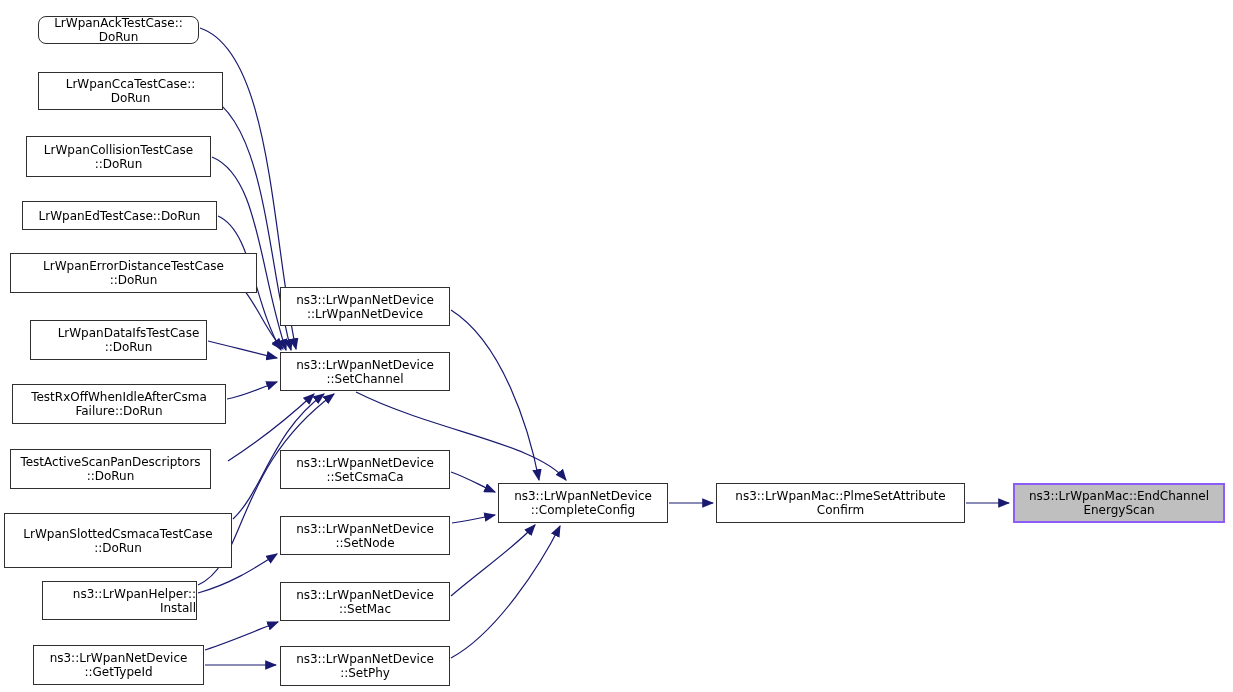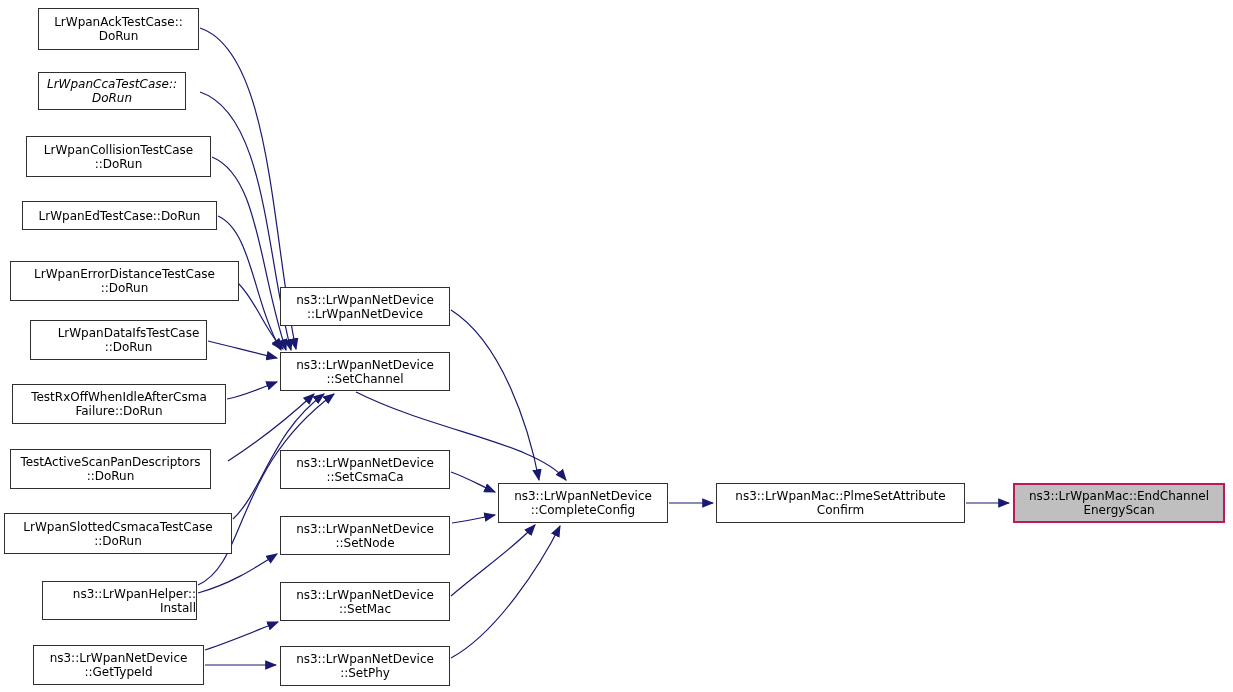--- a/index.html
+++ b/index.html
@@ -7,21 +7,21 @@
     position:relative;width:1233px;height:692px;background:#ffffff;overflow:hidden;
     font-family:"DejaVu Sans","Liberation Sans",sans-serif;
   }
   .edges{position:absolute;left:0;top:0;width:1233px;height:692px;}
   .node{
     position:absolute;background:#ffffff;border:1px solid #2f2f2f;
     display:flex;flex-direction:column;align-items:center;justify-content:center;
     font-size:12px;line-height:14px;color:#000;text-align:center;
     box-sizing:border-box;white-space:nowrap;
   }
-  .node.hl{background:#bfbfbf;border:2px solid #be185d;}
+  .node.hl{background:#bfbfbf;border:2px solid #8b5cf6;}
 </style>
 </head>
 <body>
 
 <div class="canvas">
 
   <svg class="edges" viewBox="0 0 1233 692" xmlns="http://www.w3.org/2000/svg">
     <defs>
       <marker id="arrow" viewBox="0 0 10 8" refX="9" refY="4" markerWidth="10" markerHeight="8" orient="auto">
         <path d="M0,0 L10,4 L0,8 z" fill="#191970"></path>
@@ -45,60 +45,60 @@
       <path marker-end="url(#arrow)" d="M356,392 C436,432 536,443 566,480"></path>
       <path marker-end="url(#arrow)" d="M451,472 C468,478 481,486 495,492"></path>
       <path marker-end="url(#arrow)" d="M452,523 C467,521 480,518 495,515"></path>
       <path marker-end="url(#arrow)" d="M451,596 C480,571 516,546 535,525"></path>
       <path marker-end="url(#arrow)" d="M451,658 C497,633 541,564 560,526"></path>
       <path marker-end="url(#arrow)" d="M669,503 L713,503"></path>
       <path marker-end="url(#arrow)" d="M966,503 L1009,503"></path>
     </g>
   </svg>
 
-  <div class="node" style="left:38px;top:8px;width:161px;height:42px;">
+  <div class="node" style="left:38px;top:16px;width:161px;height:28px;border-radius:8px;">
     <span>LrWpanAckTestCase::</span>
     <span>DoRun</span>
   </div>
 
-  <div class="node" style="left:38px;top:72px;width:148px;height:38px;font-style:italic;">
+  <div class="node" style="left:38px;top:72px;width:185px;height:38px;">
     <span>LrWpanCcaTestCase::</span>
     <span>DoRun</span>
   </div>
 
   <div class="node" style="left:26px;top:136px;width:185px;height:41px;">
     <span>LrWpanCollisionTestCase</span>
     <span>::DoRun</span>
   </div>
 
   <div class="node" style="left:22px;top:201px;width:195px;height:29px;">
     <span>LrWpanEdTestCase::DoRun</span>
   </div>
 
-  <div class="node" style="left:10px;top:261px;width:229px;height:40px;">
+  <div class="node" style="left:10px;top:253px;width:247px;height:40px;">
     <span>LrWpanErrorDistanceTestCase</span>
     <span>::DoRun</span>
   </div>
 
   <div class="node" style="left:30px;top:320px;width:177px;height:40px;padding-left:20px;">
     <span>LrWpanDataIfsTestCase</span>
     <span>::DoRun</span>
   </div>
 
   <div class="node" style="left:12px;top:384px;width:214px;height:40px;">
     <span>TestRxOffWhenIdleAfterCsma</span>
     <span>Failure::DoRun</span>
   </div>
 
   <div class="node" style="left:10px;top:449px;width:201px;height:40px;">
     <span>TestActiveScanPanDescriptors</span>
     <span>::DoRun</span>
   </div>
 
-  <div class="node" style="left:4px;top:513px;width:228px;height:41px;">
+  <div class="node" style="left:4px;top:513px;width:228px;height:55px;">
     <span>LrWpanSlottedCsmacaTestCase</span>
     <span>::DoRun</span>
   </div>
 
   <div class="node" style="left:42px;top:581px;width:155px;height:39px;align-items:flex-end;">
     <span>ns3::LrWpanHelper::</span>
     <span>Install</span>
   </div>
 
   <div class="node" style="left:33px;top:645px;width:171px;height:40px;">

